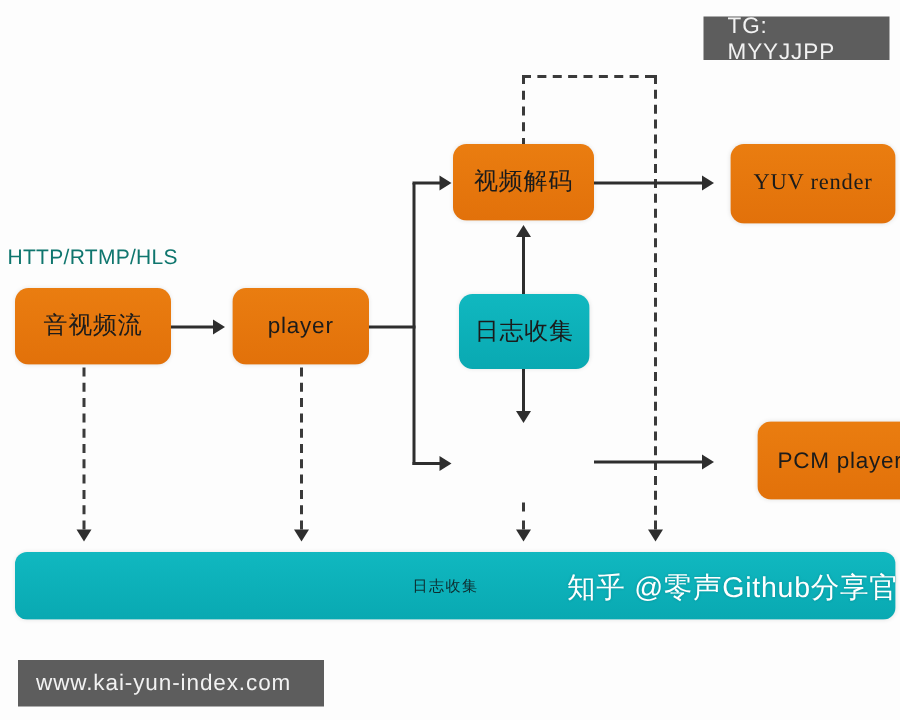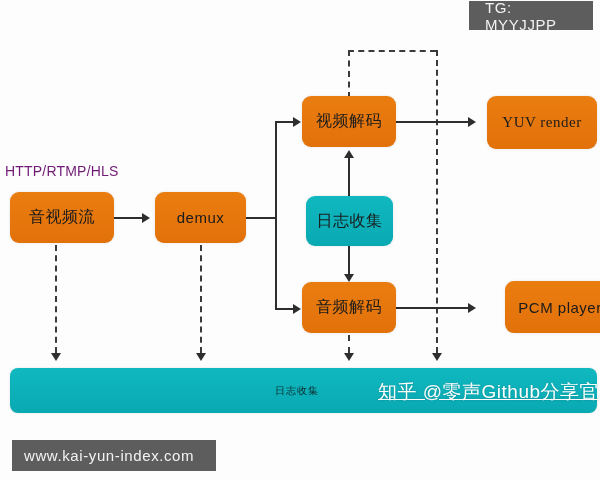--- a/index.html
+++ b/index.html
@@ -45,21 +45,21 @@
     position: absolute;
     left: 265px;
     top: 50%;
     transform: translateY(-50%);
     color: #0e2b2d;
     font-size: 10px;
     letter-spacing: 1px;
   }
   .plain-label {
     position: absolute;
-    color: #701a75;
+    color: #0f766e;
     font-size: 14px;
     letter-spacing: 0.2px;
     white-space: nowrap;
   }
   
   .hline, .vline {
     position: absolute;
     background: #2e2e2e;
   }
   .hline { height: 2px; }
@@ -107,21 +107,20 @@
     padding: 0 12px;
     box-sizing: border-box;
   }
   .wm-zhihu {
     position: absolute;
     color: #ffffff;
     font-size: 19px;
     letter-spacing: 0.5px;
     white-space: nowrap;
     text-shadow: 0 0 2px rgba(0,0,0,0.18);
-    text-decoration: underline;
   }
 </style>
 </head>
 <body>
 
 <div id="canvas">
 
   <div class="vdash" style="left:348px; top:50px; height:48px;"></div>
   <div class="hdash" style="left:348px; top:50px; width:88px;"></div>
   <div class="vdash" style="left:436px; top:50px; height:303px;"></div>
@@ -160,48 +159,45 @@
   <div class="vdash" style="left:348px; top:335px; height:18px;"></div>
   <div class="arrow-d" style="left:344px; top:353px;"></div>
 
   <div class="plain-label" style="left:5px; top:163px;">HTTP/RTMP/HLS</div>
 
   <div class="node orange cjk" style="left:10px; top:192px; width:104px; height:51px;">
     <span>音视频流</span>
   </div>
 
   <div class="node orange" style="left:155px; top:192px; width:91px; height:51px;">
-    <span>demux</span>
+    <span>player</span>
   </div>
 
   <div class="node orange cjk" style="left:302px; top:96px; width:94px; height:51px;">
     <span>视频解码</span>
   </div>
 
-  <div class="node orange cjk" style="left:302px; top:282px; width:94px; height:51px;">
-    <span>音频解码</span>
-  </div>
 
   <div class="node teal cjk" style="left:306px; top:196px; width:87px; height:50px;">
     <span>日志收集</span>
   </div>
 
   <div class="node orange" style="left:487px; top:96px; width:110px; height:53px;font-family:Liberation Serif, serif;">
     <span>YUV render</span>
   </div>
 
   <div class="node orange" style="left:505px; top:281px; width:110px; height:52px;">
     <span>PCM  player</span>
   </div>
 
   <div class="node teal logbar" style="left:10px; top:368px; width:587px; height:45px;">
     <span class="logbar-label">日志收集</span>
   </div>
 
-  <div class="wm-chip" style="left:469px; top:1px; width:124px; height:29px;padding-left:16px;">
+  <div class="wm-chip" style="left:469px; top:11px; width:124px; height:29px;padding-left:16px;">
     <span>TG: MYYJJPP</span>
   </div>
 
   <div class="wm-chip" style="left:12px; top:440px; width:204px; height:31px;">
     <span>www.kai-yun-index.com</span>
   </div>
 
   <div class="wm-zhihu" style="left:378px; top:379px;">
     <span>知乎 @零声Github分享官</span>
   </div>

